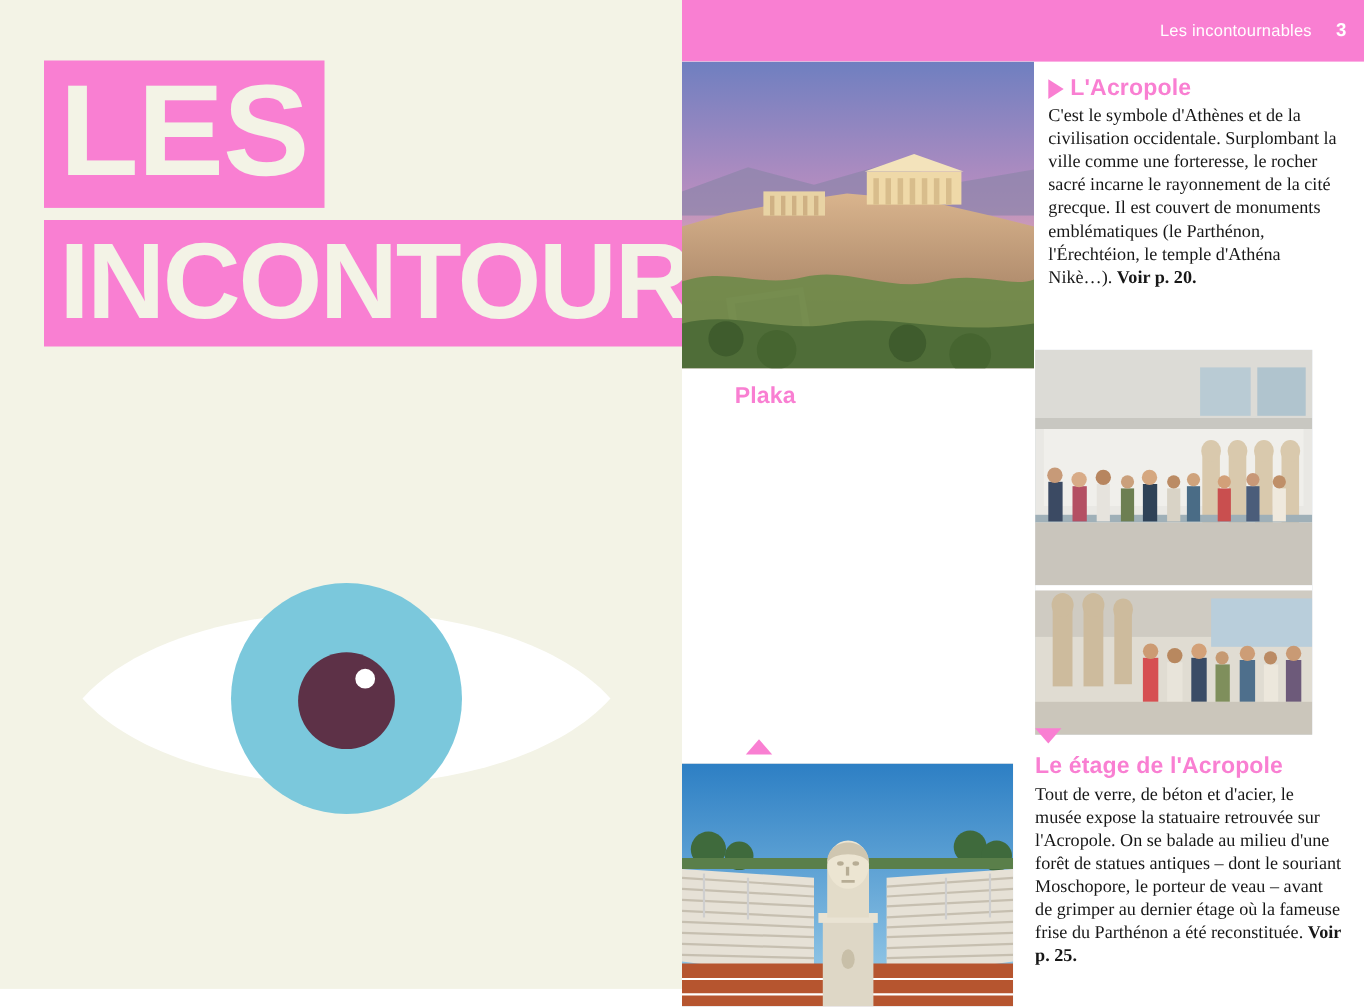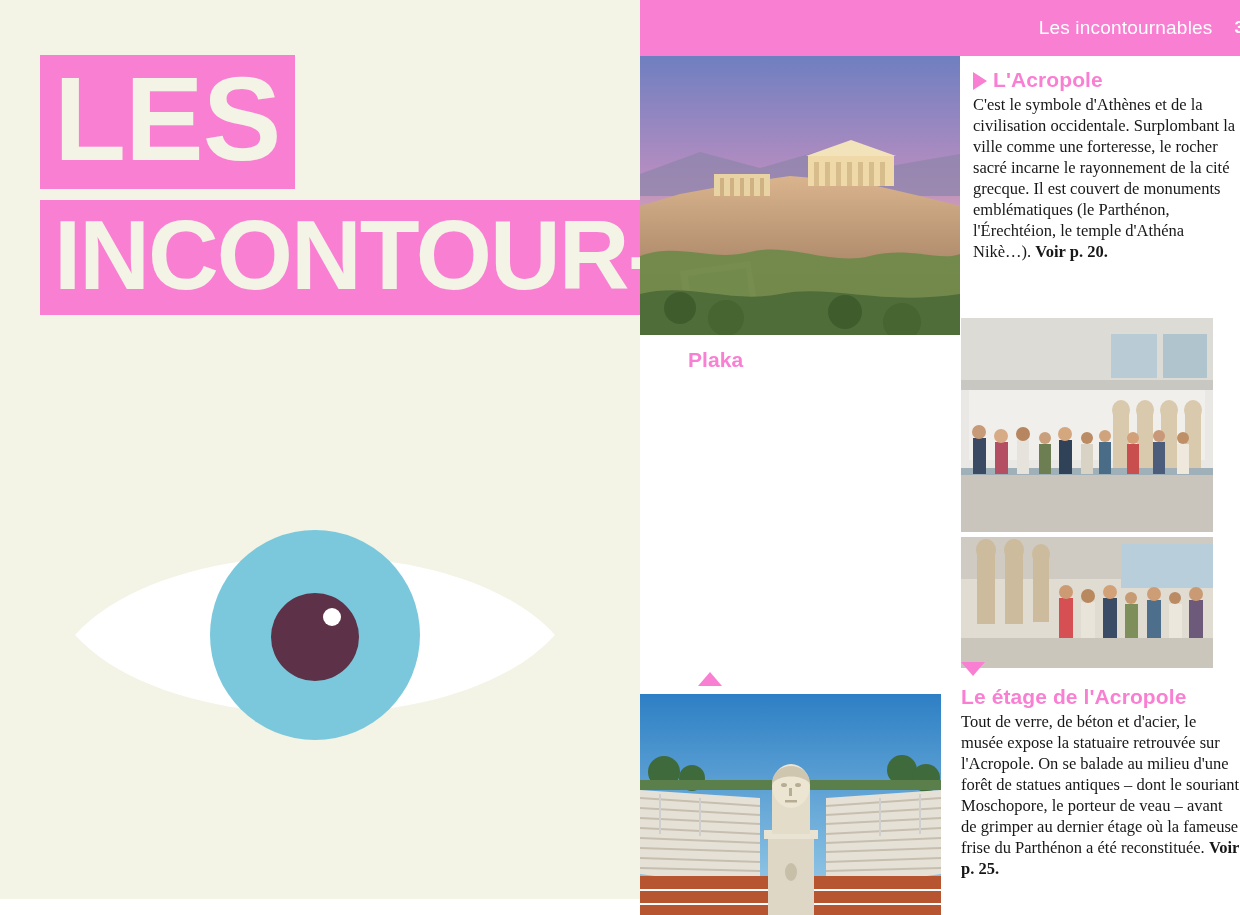--- a/index.html
+++ b/index.html
@@ -20,21 +20,20 @@
     display: flex;
   }
 
   
   .left-page {
     position: relative;
     width: 620px;
     height: 899px;
     background: #f3f3e6;
     flex: 0 0 620px;
-    padding-left: 20px;
   }
   .title-block {
     position: absolute;
     left: 40px;
     top: 55px;
     width: 540px;
   }
   .title-line {
     display: inline-block;
     background: #f97fd2;
@@ -75,21 +74,21 @@
     background: #f97fd2;
     display: flex;
     align-items: center;
     justify-content: flex-end;
     padding-right: 16px;
     box-sizing: border-box;
   }
   .header-title {
     color: #ffffff;
     font-family: "Liberation Sans", sans-serif;
-    font-size: 19px;
+    font-size: 15px;
     letter-spacing: 0.2px;
   }
   .page-number {
     color: #ffffff;
     font-family: "Liberation Sans", sans-serif;
     font-weight: bold;
     font-size: 17px;
     margin-left: 22px;
   }
 

